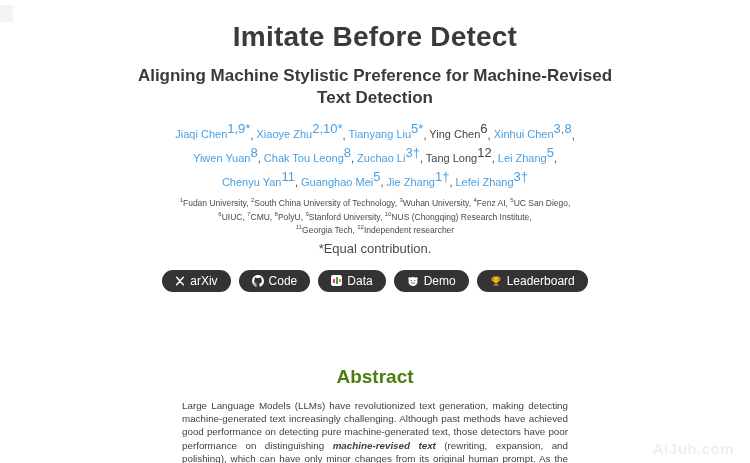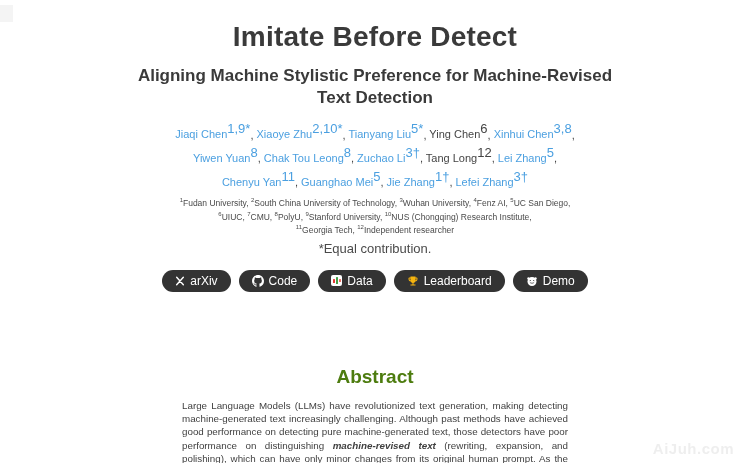--- a/index.html
+++ b/index.html
@@ -149,38 +149,38 @@
           <i class="b1"></i>
           <i class="b2"></i>
           <i class="b3"></i>
         </span>
       <span>Data</span>
     </button>
 
     <button class="pill">
       <span class="ic">
         <svg width="12" height="12" viewBox="0 0 24 24">
-            <path fill="#f6b40e" d="M19 5h-2V3H7v2H5c-1.1 0-2 .9-2 2v1c0 2.55 1.92 4.63 4.39 4.94.63 1.5 1.98 2.63 3.61 2.96V19H7v2h10v-2h-4v-3.1c1.63-.33 2.98-1.46 3.61-2.96C19.08 12.63 21 10.55 21 8V7c0-1.1-.9-2-2-2zM5 8V7h2v3.82C5.84 10.4 5 9.3 5 8zm14 0c0 1.3-.84 2.4-2 2.82V7h2v1z"></path>
-          </svg>
-      </span>
-      <span>Leaderboard</span>
-    </button>
-
-    <button class="pill">
-      <span class="ic">
-        <svg width="12" height="12" viewBox="0 0 24 24">
           <circle cx="5" cy="7" r="2.4" fill="#ffffff"></circle>
           <circle cx="19" cy="7" r="2.4" fill="#ffffff"></circle>
           <circle cx="12" cy="13" r="9" fill="#ffffff"></circle>
           <circle cx="8.6" cy="11" r="1.2" fill="#333333"></circle>
           <circle cx="15.4" cy="11" r="1.2" fill="#333333"></circle>
           <path d="M8 15c1.2 2.2 6.8 2.2 8 0" stroke="#333333" stroke-width="1.4" fill="none" stroke-linecap="round"></path>
         </svg>
       </span>
       <span>Demo</span>
+    </button>
+
+    <button class="pill">
+      <span class="ic">
+        <svg width="12" height="12" viewBox="0 0 24 24">
+            <path fill="#f6b40e" d="M19 5h-2V3H7v2H5c-1.1 0-2 .9-2 2v1c0 2.55 1.92 4.63 4.39 4.94.63 1.5 1.98 2.63 3.61 2.96V19H7v2h10v-2h-4v-3.1c1.63-.33 2.98-1.46 3.61-2.96C19.08 12.63 21 10.55 21 8V7c0-1.1-.9-2-2-2zM5 8V7h2v3.82C5.84 10.4 5 9.3 5 8zm14 0c0 1.3-.84 2.4-2 2.82V7h2v1z"></path>
+          </svg>
+      </span>
+      <span>Leaderboard</span>
     </button>
 
   </div>
 
   <h2 class="abstract-heading">Abstract</h2>
 
   <p class="abstract-body"><span>Large Language Models (LLMs) have revolutionized text generation, making detecting machine-generated text increasingly challenging. Although past methods have achieved good performance on detecting pure machine-generated text, those detectors have poor performance on distinguishing </span><em>machine-revised text</em><span> (rewriting, expansion, and polishing), which can have only minor changes from its original human prompt. As the content of text may originate from human prompts, detecting machine-revised text often involves identifying distinctive machine styles, e.g., worded favored by LLMs. However, existing methods struggle to detect machine-style phrasing hidden within the content contributed by humans. We propose the </span><em>“Imitate Before Detect” (ImBD)</em><span> approach, which first imitates the machine-style token distribution, and then compares the distribution of the text to be tested with the machine-style distribution to determine whether the text has been machine-revised. To this end, we introduce style preference optimization (SPO), which aligns a scoring LLM model to the preference of text styles generated by machines. The aligned scoring model is then used to</span></p>
 
 </div>
 

